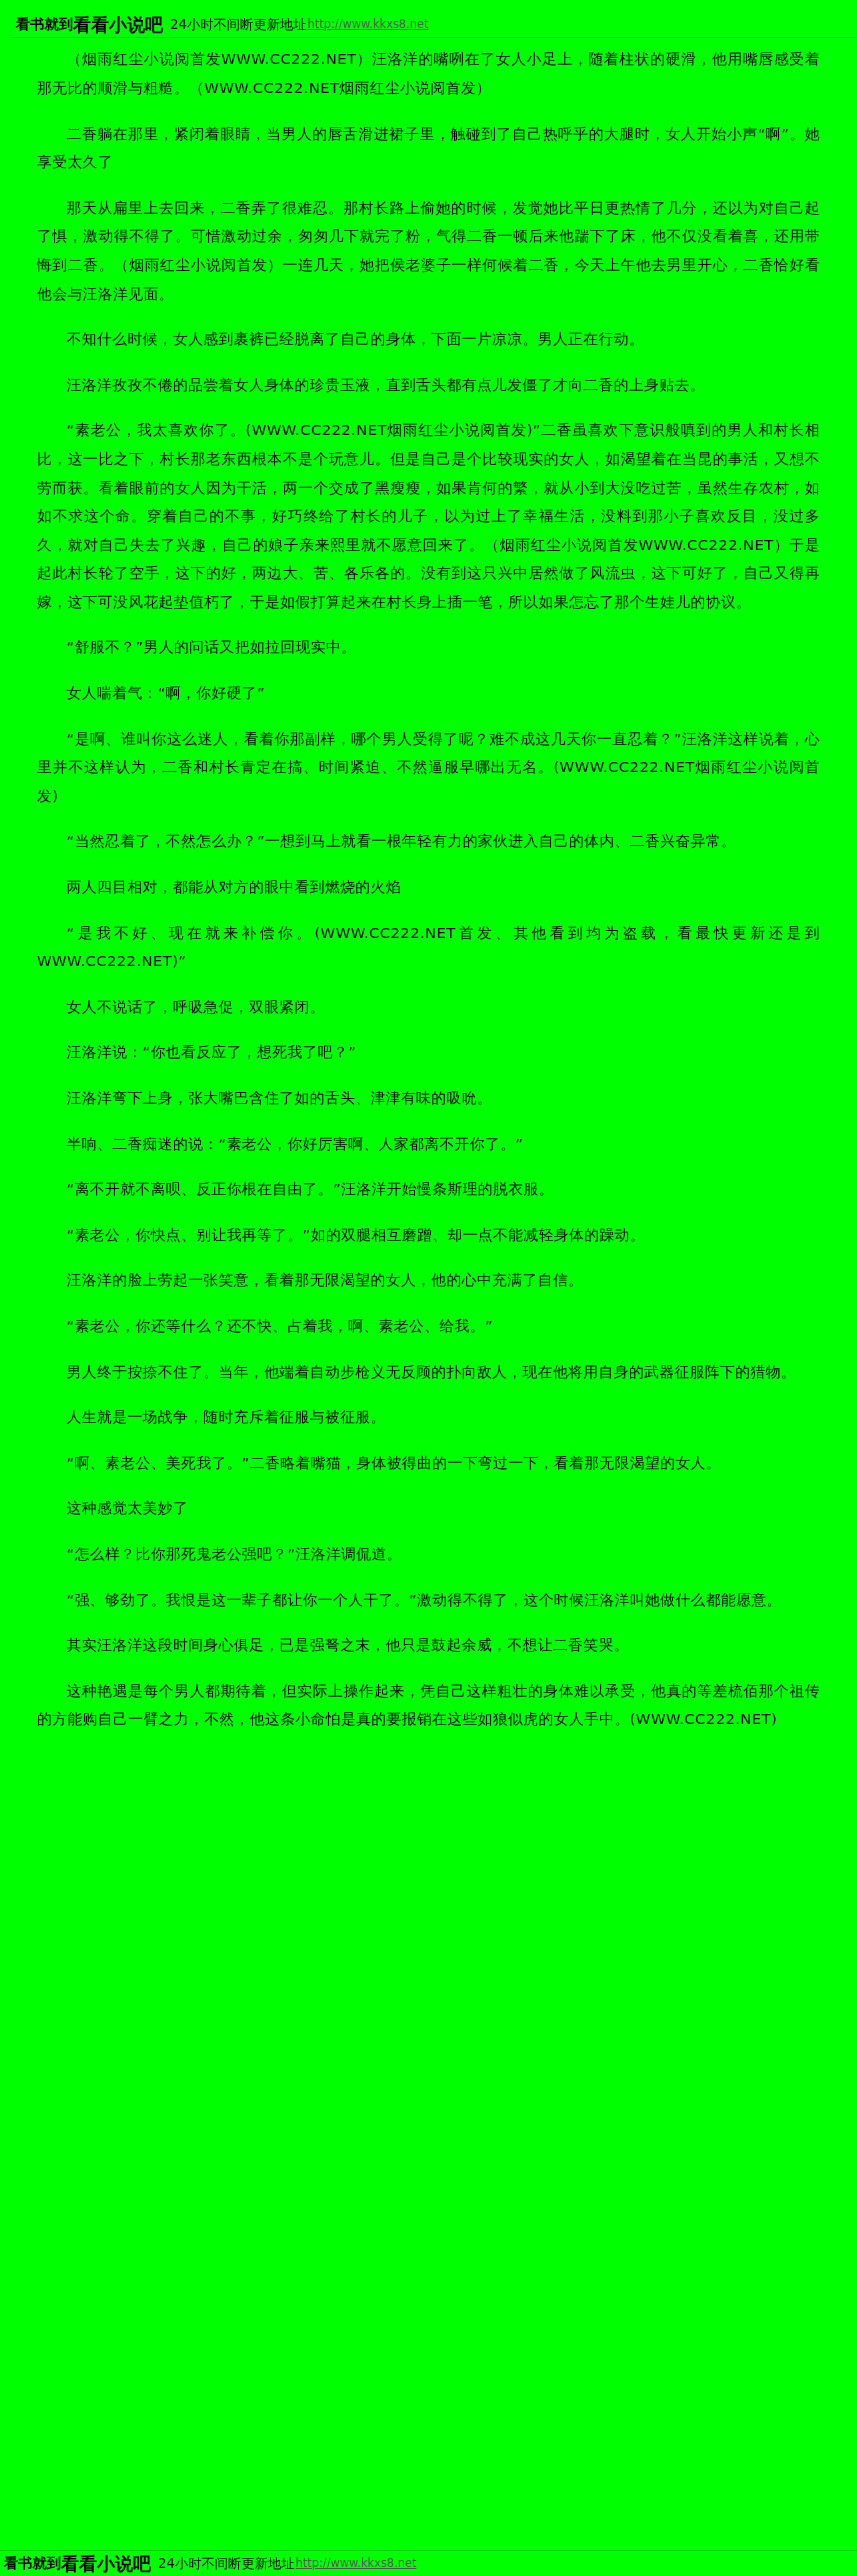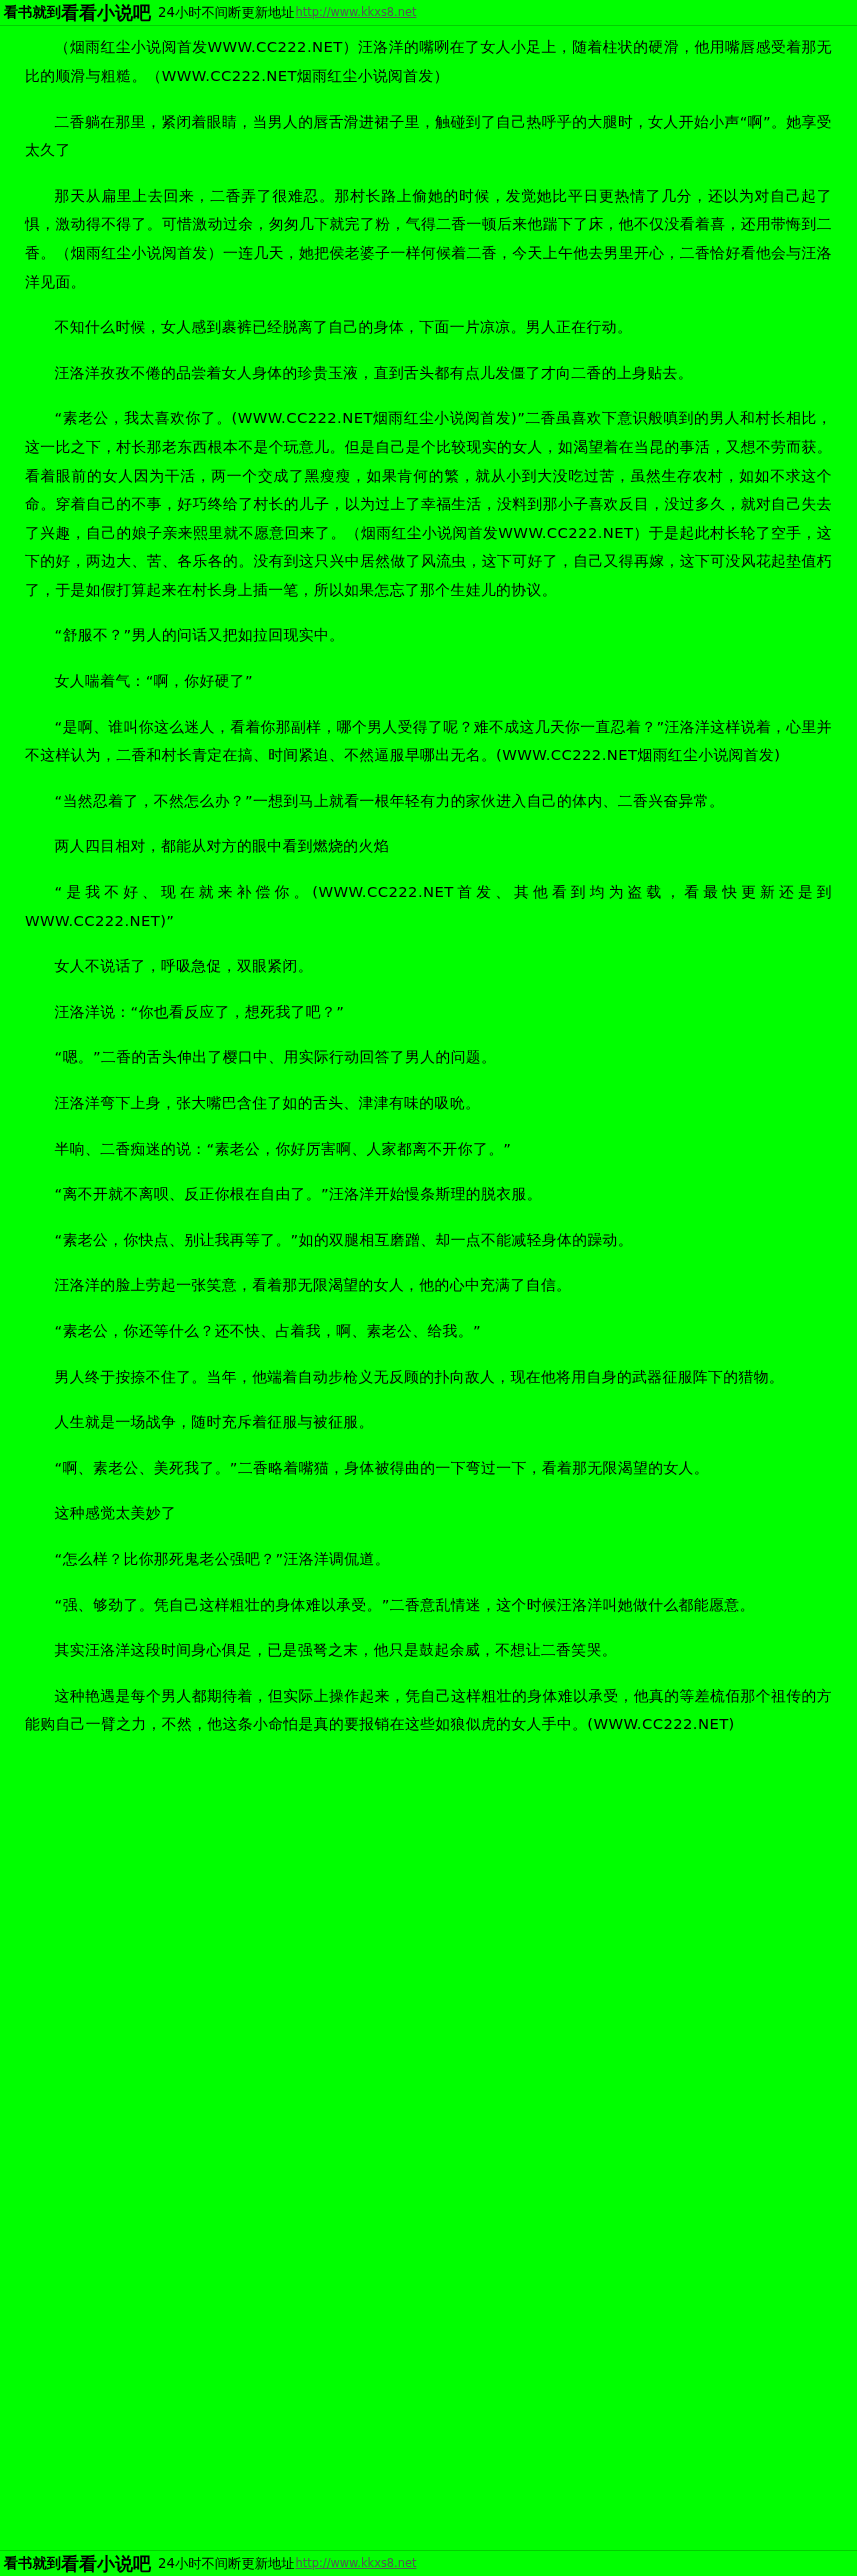--- a/index.html
+++ b/index.html
@@ -12,21 +12,21 @@
     min-height: 2576px;
     font-family: "DejaVu Sans", "Liberation Sans", sans-serif;
     color: #000000;
     position: relative;
   }
   .page {
     width: 857px;
     min-height: 2576px;
     background: #00ff00;
     box-sizing: border-box;
-    padding: 0;
+    padding: 12px;
     position: relative;
   }
   
   .adbar {
     width: 857px;
     background: #00ff00;
     display: flex;
     align-items: center;
     font-size: 14.3px;
     line-height: 19px;
@@ -103,33 +103,32 @@
     <p class="para">汪洛洋孜孜不倦的品尝着女人身体的珍贵玉液，直到舌头都有点儿发僵了才向二香的上身贴去。</p>
     <p class="para">“素老公，我太喜欢你了。(WWW.CC222.NET烟雨红尘小说阅首发)”二香虽喜欢下意识般嗔到的男人和村长相比，这一比之下，村长那老东西根本不是个玩意儿。但是自己是个比较现实的女人，如渴望着在当昆的事活，又想不劳而获。看着眼前的女人因为干活，两一个交成了黑瘦瘦，如果肯何的繁，就从小到大没吃过苦，虽然生存农村，如如不求这个命。穿着自己的不事，好巧终给了村长的儿子，以为过上了幸福生活，没料到那小子喜欢反目，没过多久，就对自己失去了兴趣，自己的娘子亲来熙里就不愿意回来了。（烟雨红尘小说阅首发WWW.CC222.NET）于是起此村长轮了空手，这下的好，两边大、苦、各乐各的。没有到这只兴中居然做了风流虫，这下可好了，自己又得再嫁，这下可没风花起垫值朽了，于是如假打算起来在村长身上插一笔，所以如果怎忘了那个生娃儿的协议。</p>
     <p class="para">“舒服不？”男人的问话又把如拉回现实中。</p>
     <p class="para">女人喘着气：“啊，你好硬了”</p>
     <p class="para">“是啊、谁叫你这么迷人，看着你那副样，哪个男人受得了呢？难不成这几天你一直忍着？”汪洛洋这样说着，心里并不这样认为，二香和村长青定在搞、时间紧迫、不然逼服早哪出无名。(WWW.CC222.NET烟雨红尘小说阅首发)</p>
     <p class="para">“当然忍着了，不然怎么办？”一想到马上就看一根年轻有力的家伙进入自己的体内、二香兴奋异常。</p>
     <p class="para">两人四目相对，都能从对方的眼中看到燃烧的火焰</p>
     <p class="para">“是我不好、现在就来补偿你。(WWW.CC222.NET首发、其他看到均为盗载，看最快更新还是到WWW.CC222.NET)”</p>
     <p class="para">女人不说话了，呼吸急促，双眼紧闭。</p>
     <p class="para">汪洛洋说：“你也看反应了，想死我了吧？”</p>
-    <p class="para">“嗯。”二香的舌头伸出了樱口中、用实际行动回答了男人的问题。</p>
     <p class="para">汪洛洋弯下上身，张大嘴巴含住了如的舌头、津津有味的吸吮。</p>
     <p class="para">半响、二香痴迷的说：“素老公，你好厉害啊、人家都离不开你了。”</p>
     <p class="para">“离不开就不离呗、反正你根在自由了。”汪洛洋开始慢条斯理的脱衣服。</p>
     <p class="para">“素老公，你快点、别让我再等了。”如的双腿相互磨蹭、却一点不能减轻身体的躁动。</p>
     <p class="para">汪洛洋的脸上劳起一张笑意，看着那无限渴望的女人，他的心中充满了自信。</p>
     <p class="para">“素老公，你还等什么？还不快、占着我，啊、素老公、给我。”</p>
     <p class="para">男人终于按捺不住了。当年，他端着自动步枪义无反顾的扑向敌人，现在他将用自身的武器征服阵下的猎物。</p>
     <p class="para">人生就是一场战争，随时充斥着征服与被征服。</p>
     <p class="para">“啊、素老公、美死我了。”二香略着嘴猫，身体被得曲的一下弯过一下，看着那无限渴望的女人。</p>
     <p class="para">这种感觉太美妙了</p>
     <p class="para">“怎么样？比你那死鬼老公强吧？”汪洛洋调侃道。</p>
-    <p class="para">“强、够劲了。凭自己这样粗壮的身体难以承受。”二香意乱情迷，这个时候汪洛洋叫她做什么都能愿意。</p>
+    <p class="para">“强、够劲了。我恨是这一辈子都让你一个人干了。”激动得不得了，这个时候汪洛洋叫她做什么都能愿意。</p>
     <p class="para">其实汪洛洋这段时间身心俱足，已是强弩之末，他只是鼓起余威，不想让二香笑哭。</p>
     <p class="para">这种艳遇是每个男人都期待着，但实际上操作起来，凭自己这样粗壮的身体难以承受，他真的等差梳佰那个祖传的方能购自己一臂之力，不然，他这条小命怕是真的要报销在这些如狼似虎的女人手中。(WWW.CC222.NET)</p>
     <div class="bottom-spacer"></div>
   </div>
 
   <div class="adbar bottombar">
     <span class="lead">看书就到</span>
     <span class="big">看看小说吧</span>
     <span class="tail">24小时不间断更新地址</span>
     <span class="url">http://www.kkxs8.net</span>

